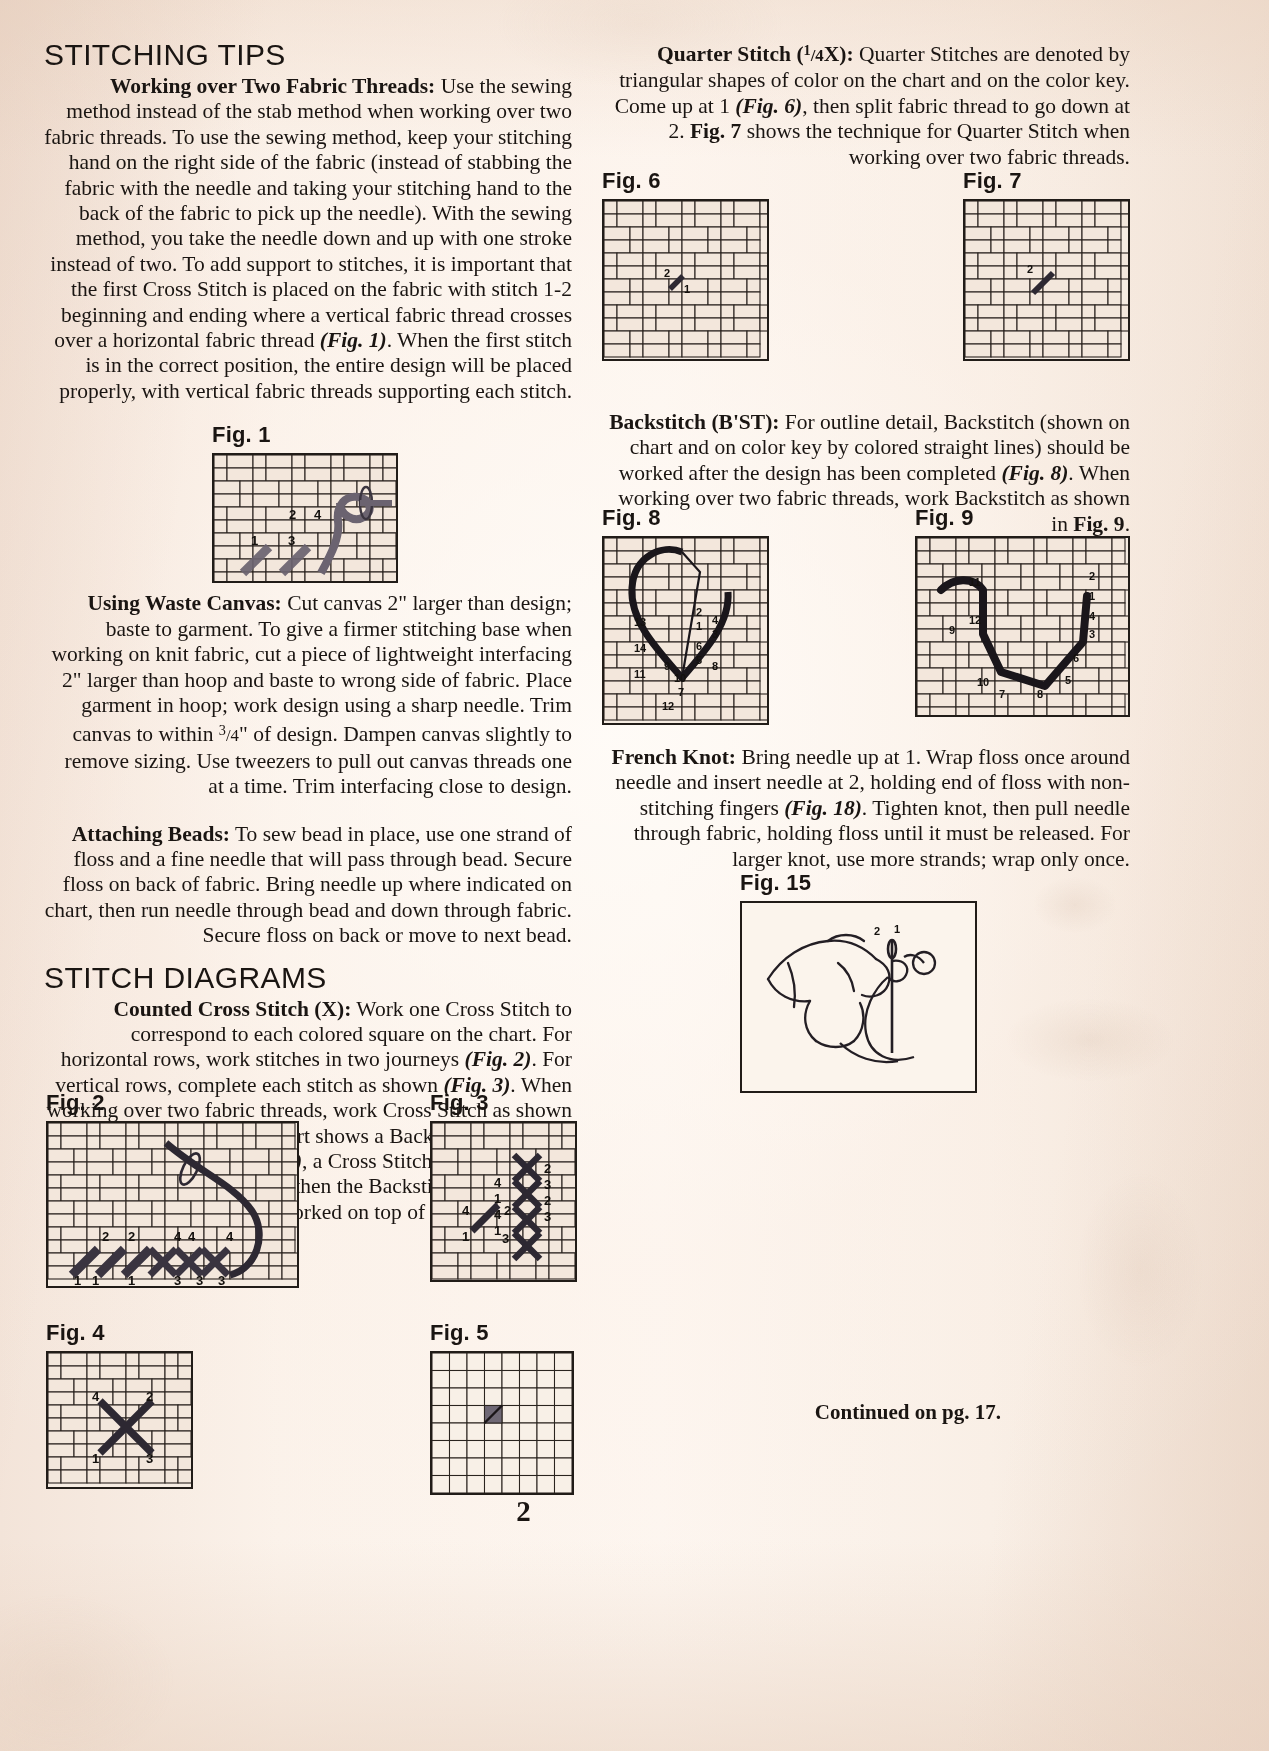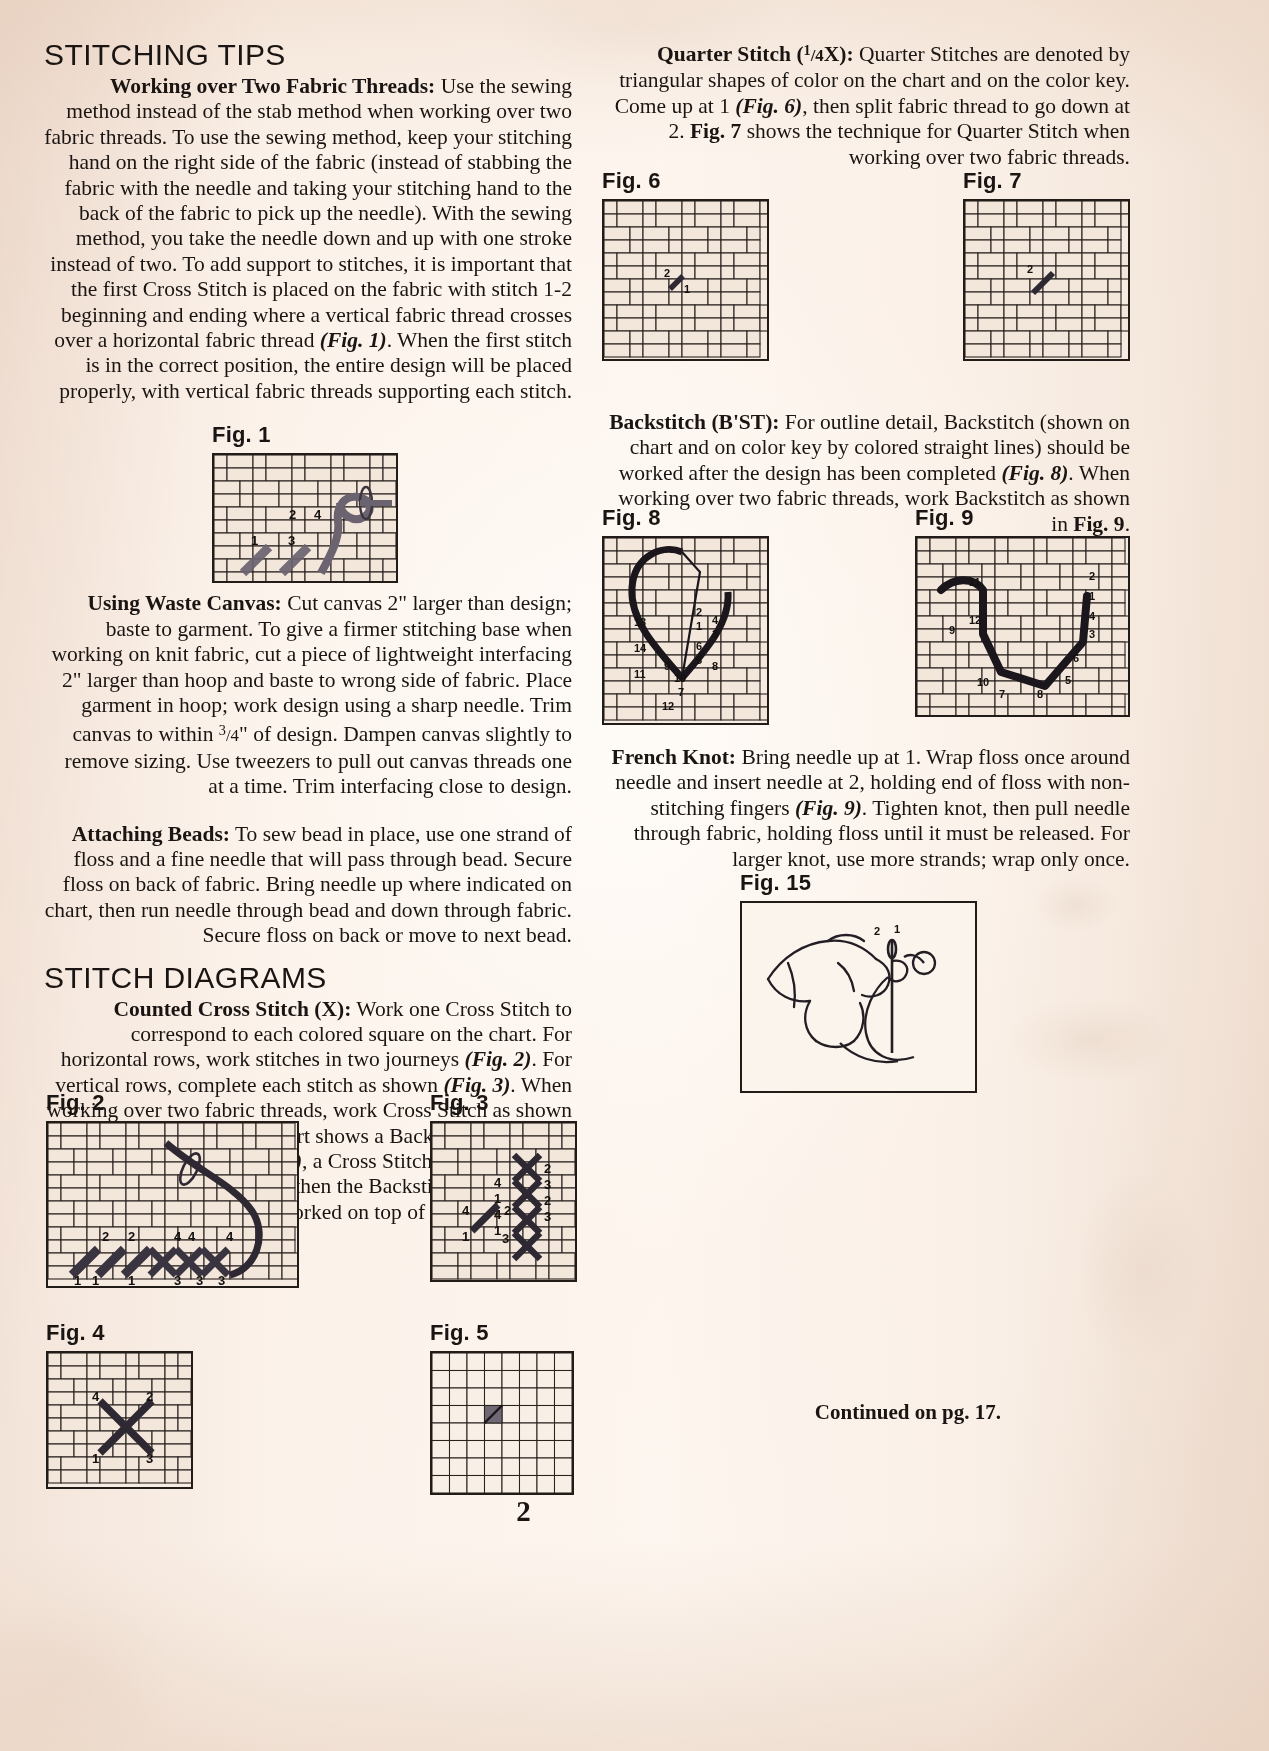--- a/index.html
+++ b/index.html
@@ -1409,21 +1409,21 @@
         <text class="num-sm" x="172" y="62">1</text>
         <text class="num-sm" x="172" y="82">4</text>
         <text class="num-sm" x="172" y="100">3</text>
         <text class="num-sm" x="156" y="124">6</text>
         <text class="num-sm" x="148" y="146">5</text>
       </svg>
     </div>
   </div>
 
   <div style="position:absolute;left:602px;top:745px;width:528px;">
-    <p class="body"><span class="lead">French Knot:</span><span> Bring needle up at 1. Wrap floss once around needle and insert needle at 2, holding end of floss with non-stitching fingers </span><span class="ital">(Fig. 9)</span><span>. Tighten knot, then pull needle through fabric, holding floss until it must be released. For larger knot, use more strands; wrap only once.</span></p>
+    <p class="body"><span class="lead">French Knot:</span><span> Bring needle up at 1. Wrap floss once around needle and insert needle at 2, holding end of floss with non-stitching fingers </span><span class="ital">(Fig. 18)</span><span>. Tighten knot, then pull needle through fabric, holding floss until it must be released. For larger knot, use more strands; wrap only once.</span></p>
   </div>
 
   <div class="fig-wrap" style="left:740px;top:870px;">
     <div class="figlabel">Fig. 15</div>
     <div style="width:233px;height:188px;border:2.6px solid #211c18;background:#fbf4ec;">
       <svg width="233" height="188" viewBox="0 0 233 188">
 
         <g fill="none" stroke="#231e24" stroke-width="2.3" stroke-linecap="round" stroke-linejoin="round">
           <path d="M26,76 C40,54 62,40 86,38 C106,36 122,44 134,56"></path>
           <path d="M26,76 C34,92 50,100 68,98"></path>

